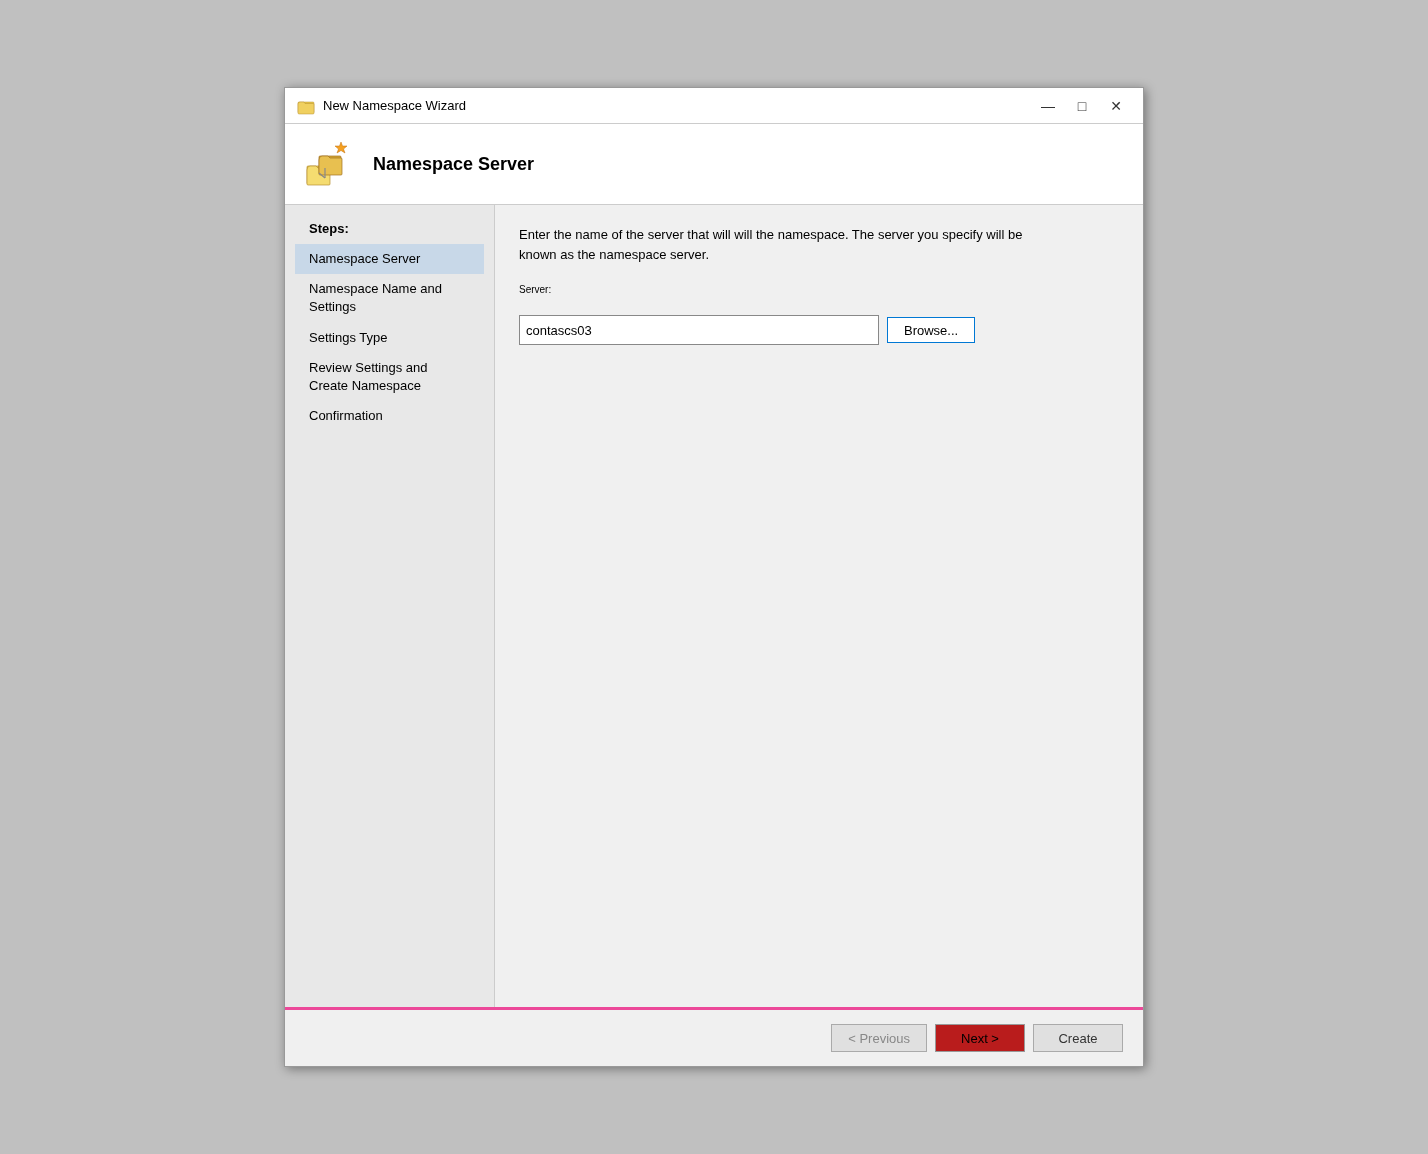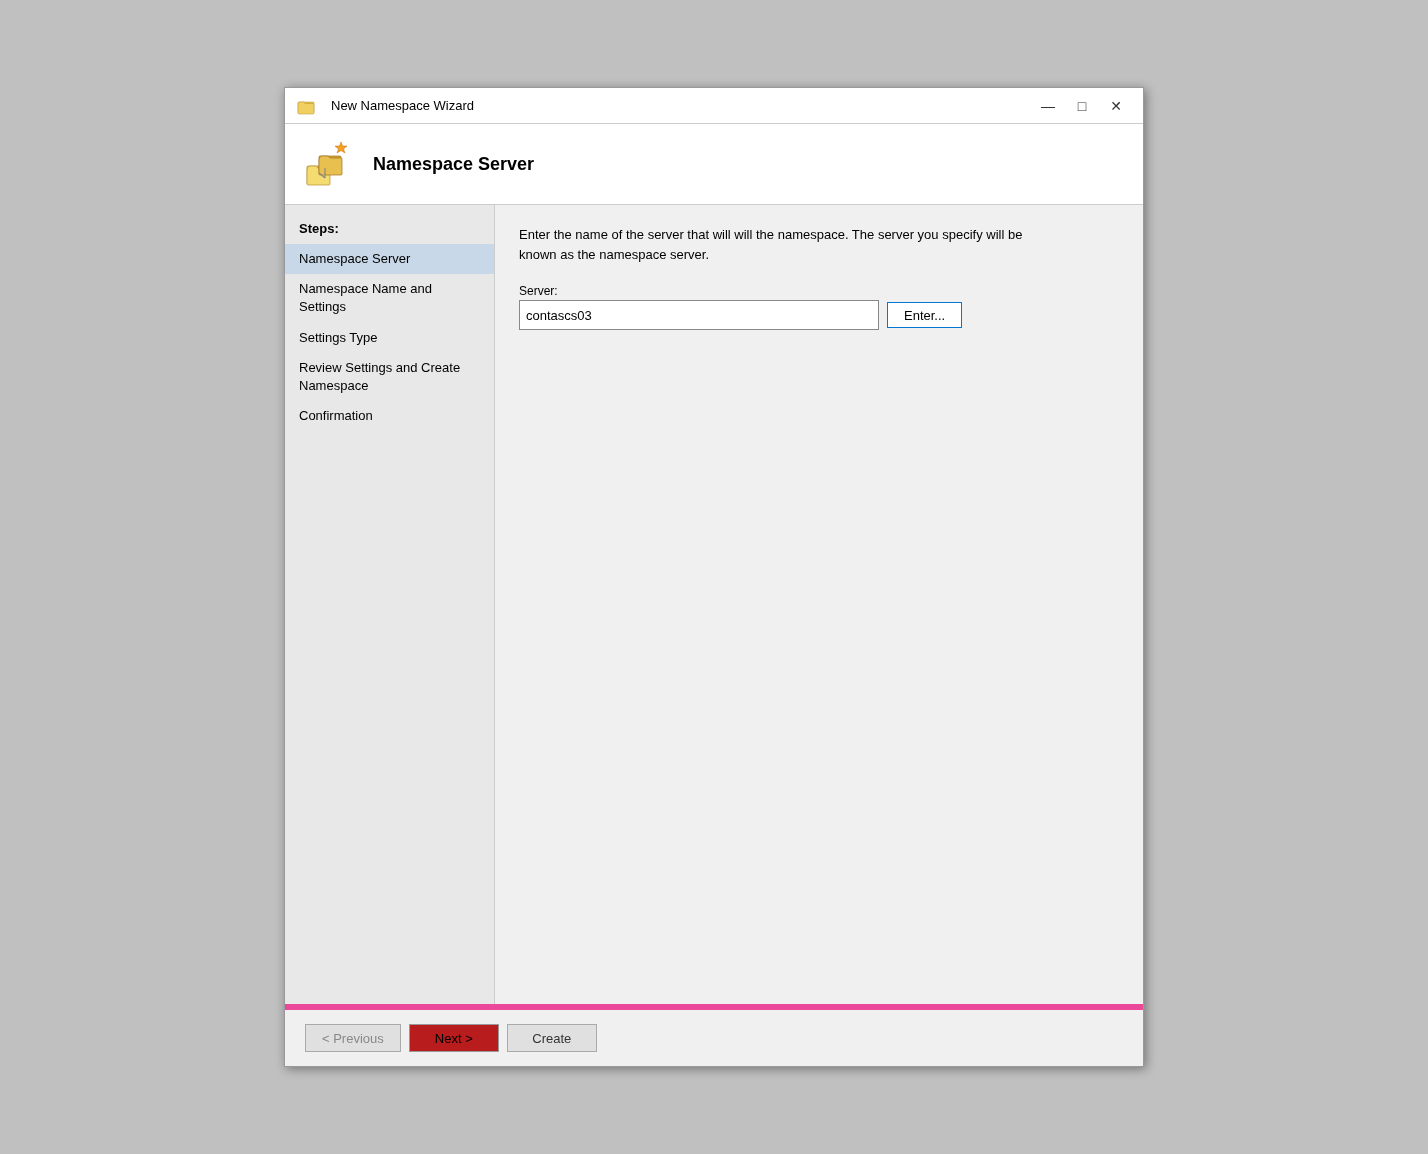--- a/index.html
+++ b/index.html
@@ -36,21 +36,21 @@
       padding: 8px 12px;
       display: flex;
       align-items: center;
       justify-content: space-between;
       height: 36px;
     }
 
     .title-bar-left {
       display: flex;
       align-items: center;
-      gap: 16px;
+      gap: 8px;
     }
 
     .title-icon {
       width: 18px;
       height: 18px;
     }
 
     .title-text {
       font-size: 13px;
       color: #000;
@@ -98,21 +98,21 @@
     .content-area {
       display: flex;
       flex: 1;
       overflow: hidden;
     }
 
     .sidebar {
       width: 210px;
       background: #e8e8e8;
       border-right: 1px solid #ccc;
-      padding: 12px 0;
+      padding: 12px 10px;
       flex-shrink: 0;
     }
 
     .sidebar-steps-label {
       font-weight: bold;
       padding: 4px 14px 8px 14px;
       font-size: 13px;
       color: #000;
     }
 
@@ -137,23 +137,23 @@
 
     .description-text {
       font-size: 13px;
       color: #000;
       line-height: 1.5;
       margin-bottom: 20px;
       max-width: 520px;
     }
 
     .field-label {
-      font-size: 12px;
-      color: #000;
-      margin-bottom: 2px;
+      font-size: 10px;
+      color: #000;
+      margin-bottom: 20px;
     }
 
     .field-row {
       display: flex;
       align-items: center;
       gap: 8px;
     }
 
     .server-input {
       width: 360px;
@@ -171,25 +171,25 @@
       border: 1px solid #0078d4;
       background: #fff;
       color: #000;
       font-size: 13px;
       cursor: pointer;
       white-space: nowrap;
     }
 
     .footer {
       background: #f0f0f0;
-      border-top: 6px solid #ec4899;
+      border-top: 3px solid #ec4899;
       padding: 14px 20px;
       display: flex;
       align-items: center;
-      justify-content: flex-start;
+      justify-content: flex-end;
       gap: 8px;
     }
 
     .footer-btn {
       height: 28px;
       min-width: 90px;
       padding: 0 16px;
       border: 1px solid #aaa;
       background: #e0e0e0;
       font-size: 13px;
@@ -256,21 +256,21 @@
       <div class="sidebar-item">Settings Type</div>
       <div class="sidebar-item">Review Settings and Create Namespace</div>
       <div class="sidebar-item">Confirmation</div>
     </div>
 
     <div class="main-content">
       <p class="description-text">Enter the name of the server that will will the namespace. The server you specify will be known as the namespace server.</p>
       <div class="field-label">Server:</div>
       <div class="field-row">
         <input type="text" class="server-input" value="contascs03" style="">
-        <button class="browse-btn">Enter...</button>
+        <button class="browse-btn">Browse...</button>
       </div>
     </div>
 
   </div>
 
   <div class="footer">
     <button class="footer-btn disabled">&lt; Previous</button>
     <button class="footer-btn primary">Next &gt;</button>
     <button class="footer-btn">Create</button>
   </div>

